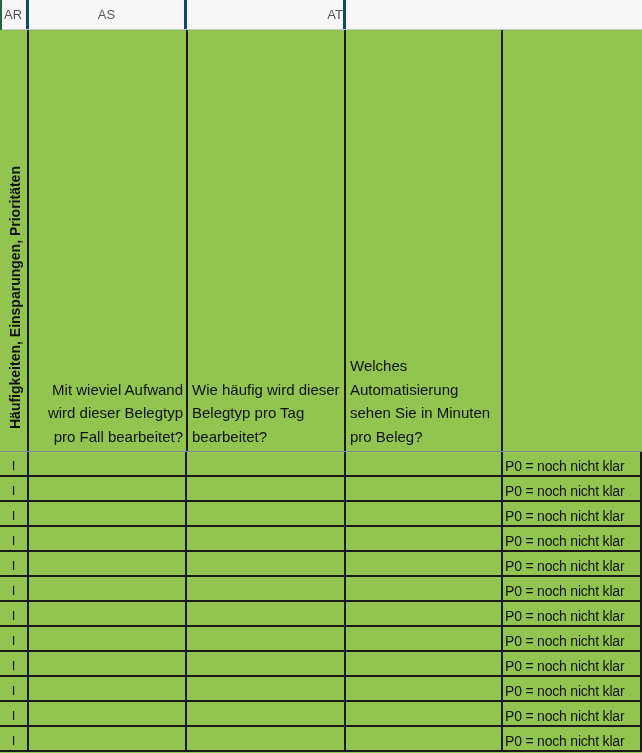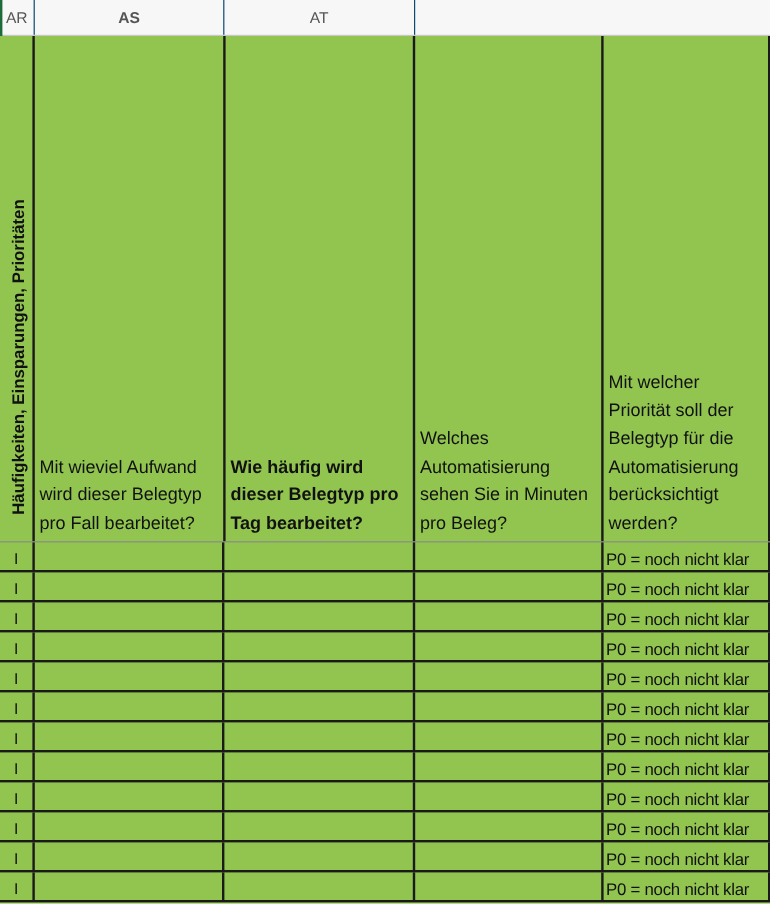--- a/index.html
+++ b/index.html
@@ -1,28 +1,28 @@
 <!DOCTYPE html>
 <html><head>
 <meta charset="utf-8">
 <style>
   html, body { margin: 0; padding: 0; background: #ffffff; }
   body { width: 642px; height: 753px; overflow: hidden; font-family: "Liberation Sans", "DejaVu Sans", sans-serif; }
   .sheet { position: relative; width: 642px; height: 753px; }
   .col-headers { position: absolute; left: 0; top: 0; width: 642px; height: 30px; background: #f7f7f7; border-bottom: 1px solid #c8c8c8; display: flex; box-sizing: border-box; }
   .col-headers::before { content: ""; position: absolute; left: 0; top: 0; width: 2px; height: 30px; background: #1e6b3a; }
-  .col-header { height: 29px; line-height: 30px; text-align: center; color: #555; font-size: 13px; box-sizing: border-box; border-right: 1px solid #0c4a6e; }
+  .col-header { height: 29px; line-height: 30px; text-align: center; color: #555; font-size: 13px; box-sizing: border-box; border-right: 3px solid #0c4a6e; }
   .grid { position: absolute; left: 0; top: 30px; width: 642px; height: 723px; background: #92c550; }
   .row { display: flex; box-sizing: border-box; border-bottom: 2px solid #1a1a1a; }
   .row.header-row { height: 422px; border-bottom: 1.5px solid #8a8a8a; }
   .cell { box-sizing: border-box; border-right: 2px solid #1a1a1a; position: relative; color: #111; }
   .cell:last-child { border-right: 2px solid #1a1a1a; }
   .c0 { width: 29px; }
-  .c1 { width: 158px; font-weight: bold; }
-  .c2 { width: 159px; }
+  .c1 { width: 158px; }
+  .c2 { width: 159px; text-align: right; }
   .c3 { width: 157px; }
   .c4 { width: 139px; }
   .header-text { position: absolute; left: 4px; right: 3px; bottom: 3px; font-size: 15px; line-height: 23.5px; }
   .vertical { position: absolute; left: 0; bottom: 4px; width: 29px; height: 420px; }
   .vertical span { position: absolute; left: 50%; bottom: 0; transform-origin: 0 0; transform: rotate(-90deg) translateY(-50%); white-space: nowrap; font-weight: bold; font-size: 14px; line-height: 18px; }
   .row.data-row { height: 25px; }
   .marker { position: absolute; left: 0; right: 0; bottom: 2px; text-align: center; font-size: 13px; line-height: 15px; }
   .prio { position: absolute; left: 2px; bottom: 1px; font-size: 14px; line-height: 15px; white-space: nowrap; letter-spacing: -0.2px; }
 </style>
 </head>
@@ -44,23 +44,20 @@
       </div>
       <div class="cell c2">
         <div class="header-text">Mit wieviel Aufwand wird dieser Belegtyp pro Fall bearbeitet?</div>
       </div>
       <div class="cell c1">
         <div class="header-text">Wie häufig wird dieser Belegtyp  pro Tag bearbeitet?</div>
       </div>
       <div class="cell c3">
         <div class="header-text">Welches Automatisierung sehen Sie in Minuten pro Beleg?</div>
       </div>
-      <div class="cell c4">
-        <div class="header-text">Mit welcher Priorität soll der Belegtyp für die Automatisierung berücksichtigt werden?</div>
-      </div>
     </div>
 
     <div id="data-rows">
   <div class="row data-row">
     <div class="cell c0">
             <div class="marker">I</div>
           </div>
     <div class="cell c1">
             <div class="prio"></div>
           </div>

